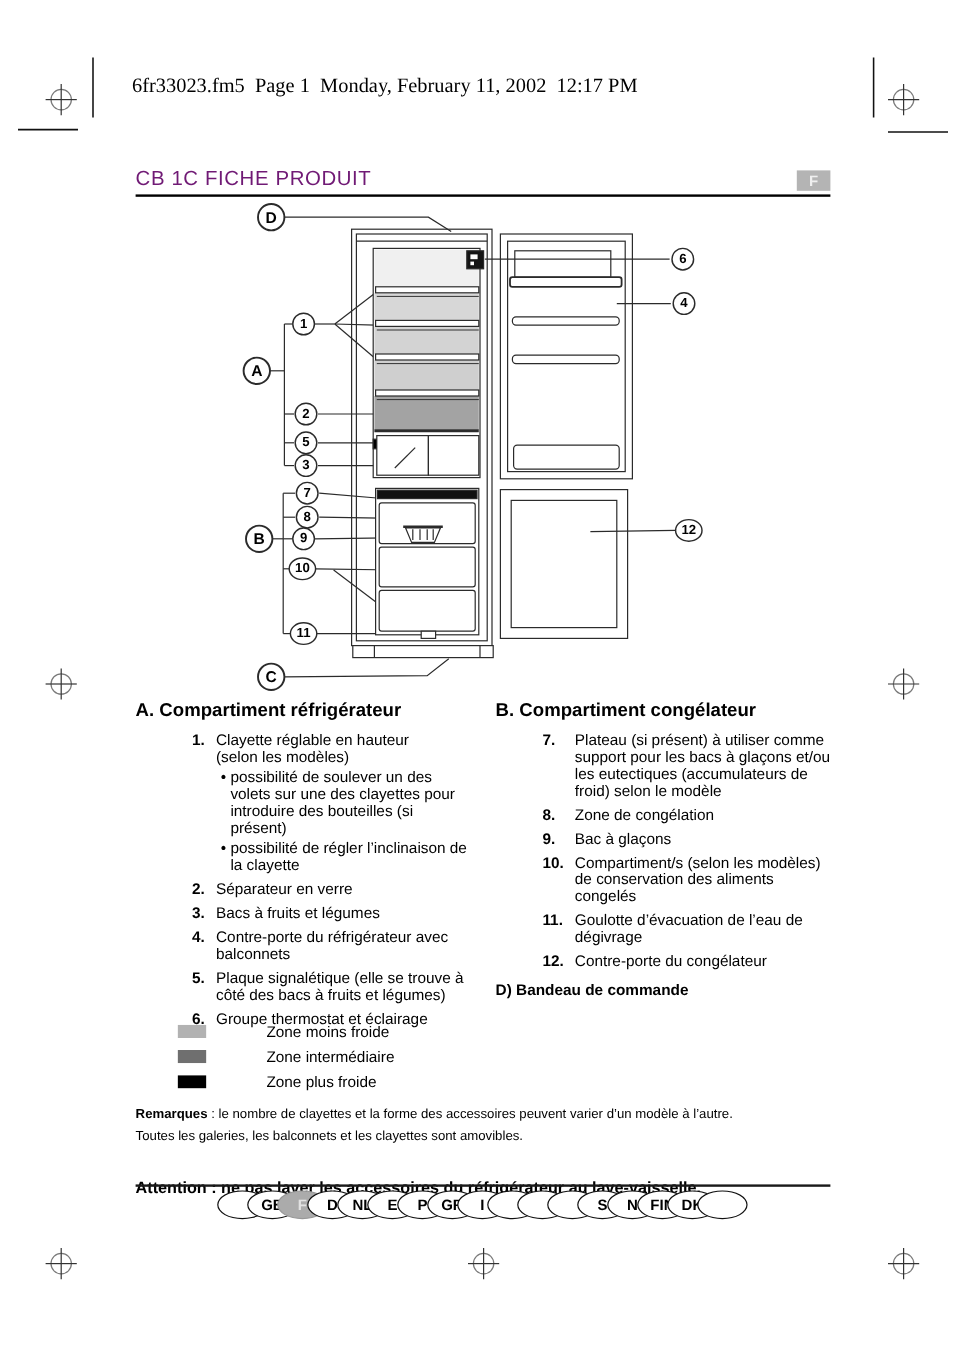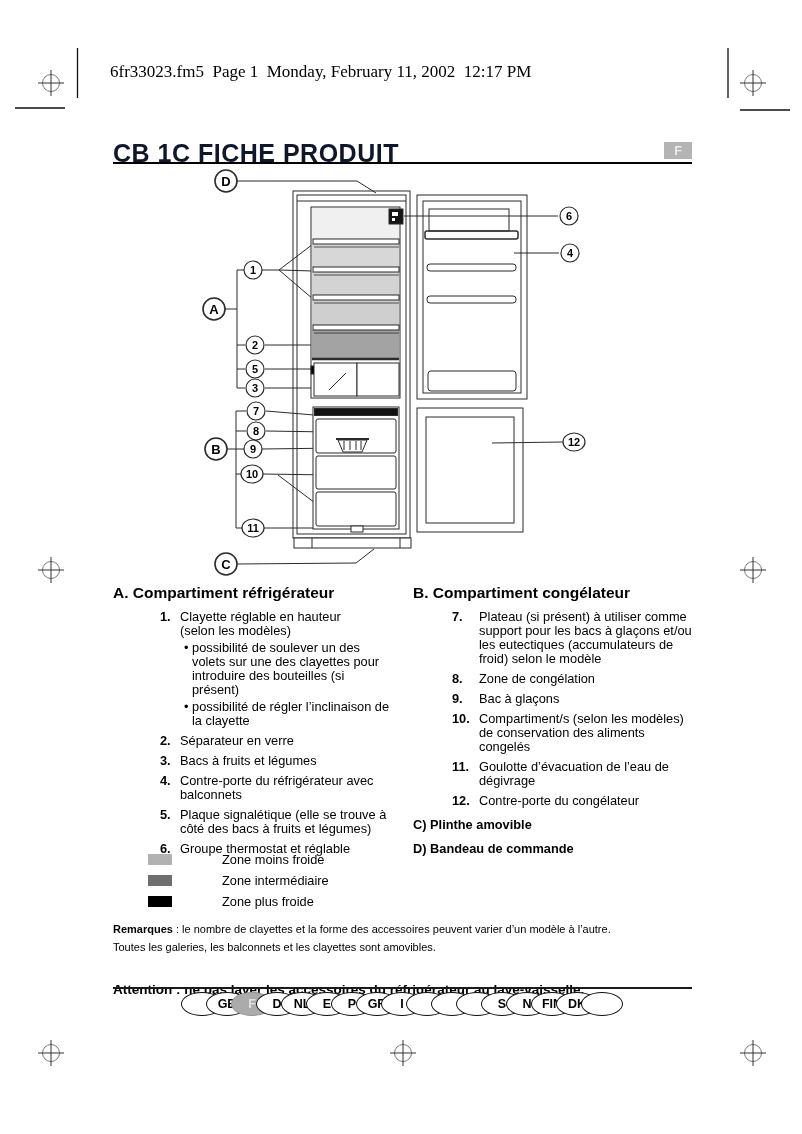--- a/index.html
+++ b/index.html
@@ -3,21 +3,21 @@
 <meta charset="utf-8">
 <style>
   html,body{margin:0;padding:0;background:#fff;}
   #page{position:relative;width:802px;height:1134px;background:#fff;overflow:hidden;
         font-family:"Liberation Sans",sans-serif;color:#000;}
   .abs{position:absolute;}
   
   #print-header{left:110px;top:62px;font-family:"Liberation Serif",serif;font-size:17px;white-space:pre;}
   
   #title-row{left:113px;top:139px;width:579px;height:24px;}
-  #page-title{font-size:25px;font-weight:bold;color:#0f172a;letter-spacing:.5px;}
+  #page-title{font-size:17px;font-weight:normal;color:#701a75;letter-spacing:.5px;}
   #title-badge{position:absolute;right:0;top:3px;width:28px;height:17px;background:#b4b4b4;
                color:#efefef;font-size:12.5px;font-weight:bold;display:flex;align-items:center;justify-content:center;}
   #title-underline{left:113px;top:162px;width:579px;height:2px;background:#000;}
   
   .col{font-size:12.8px;line-height:14px;}
   #col-a{left:113px;top:584px;width:292px;}
   #col-b{left:413px;top:584px;width:288px;}
   .col h2{margin:0 0 9px 0;font-size:15.5px;line-height:17px;}
   .item{display:flex;margin-bottom:6px;}
   #col-a .item .num{width:20px;margin-left:47px;font-weight:bold;flex:none;}
@@ -255,21 +255,21 @@
     <div class="item">
       <span class="num">4.</span>
       <div class="txt">Contre-porte du réfrigérateur avec balconnets</div>
     </div>
     <div class="item">
       <span class="num">5.</span>
       <div class="txt">Plaque signalétique (elle se trouve à côté des bacs à fruits et légumes)</div>
     </div>
     <div class="item">
       <span class="num">6.</span>
-      <div class="txt">Groupe thermostat et réglable</div>
+      <div class="txt">Groupe thermostat et éclairage</div>
     </div>
   </div>
 
   <div id="col-b" class="abs col">
     <h2>B. Compartiment congélateur</h2>
     <div class="item">
       <span class="num">7.</span>
       <div class="txt">Plateau (si présent) à utiliser comme support pour les bacs à glaçons et/ou les eutectiques (accumulateurs de froid) selon le modèle</div>
     </div>
     <div class="item">
@@ -285,21 +285,20 @@
       <div class="txt">Compartiment/s (selon les modèles) de conservation des aliments congelés</div>
     </div>
     <div class="item">
       <span class="num">11.</span>
       <div class="txt">Goulotte d’évacuation de l’eau de dégivrage</div>
     </div>
     <div class="item">
       <span class="num">12.</span>
       <div class="txt">Contre-porte du congélateur</div>
     </div>
-    <div class="extra">C) Plinthe amovible</div>
     <div class="extra">D) Bandeau de commande</div>
   </div>
 
   <div id="legend" class="abs">
     <div class="leg-row">
       <svg width="24" height="11">
           <rect x="0" y="0" width="24" height="11" fill="#b2b2b2"></rect>
         </svg>
       <span class="leg-label">Zone moins froide</span>
     </div>

